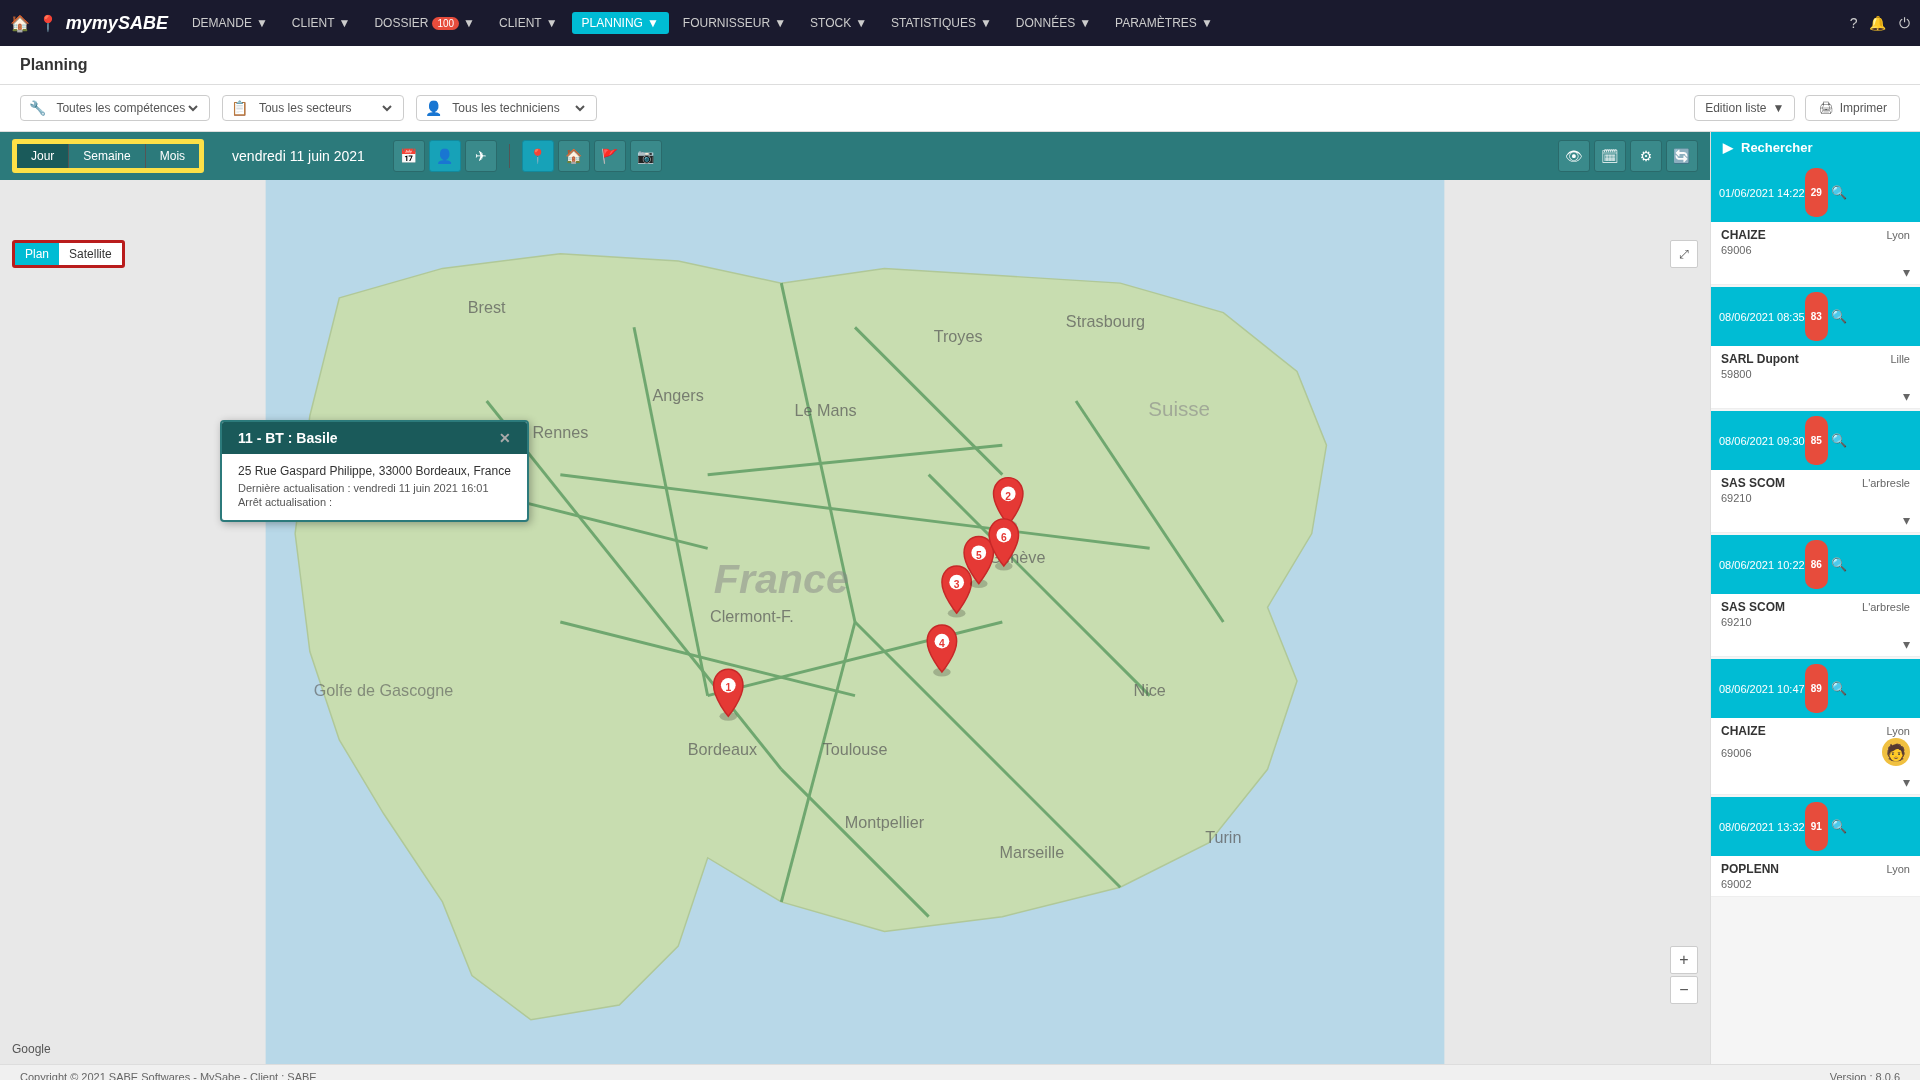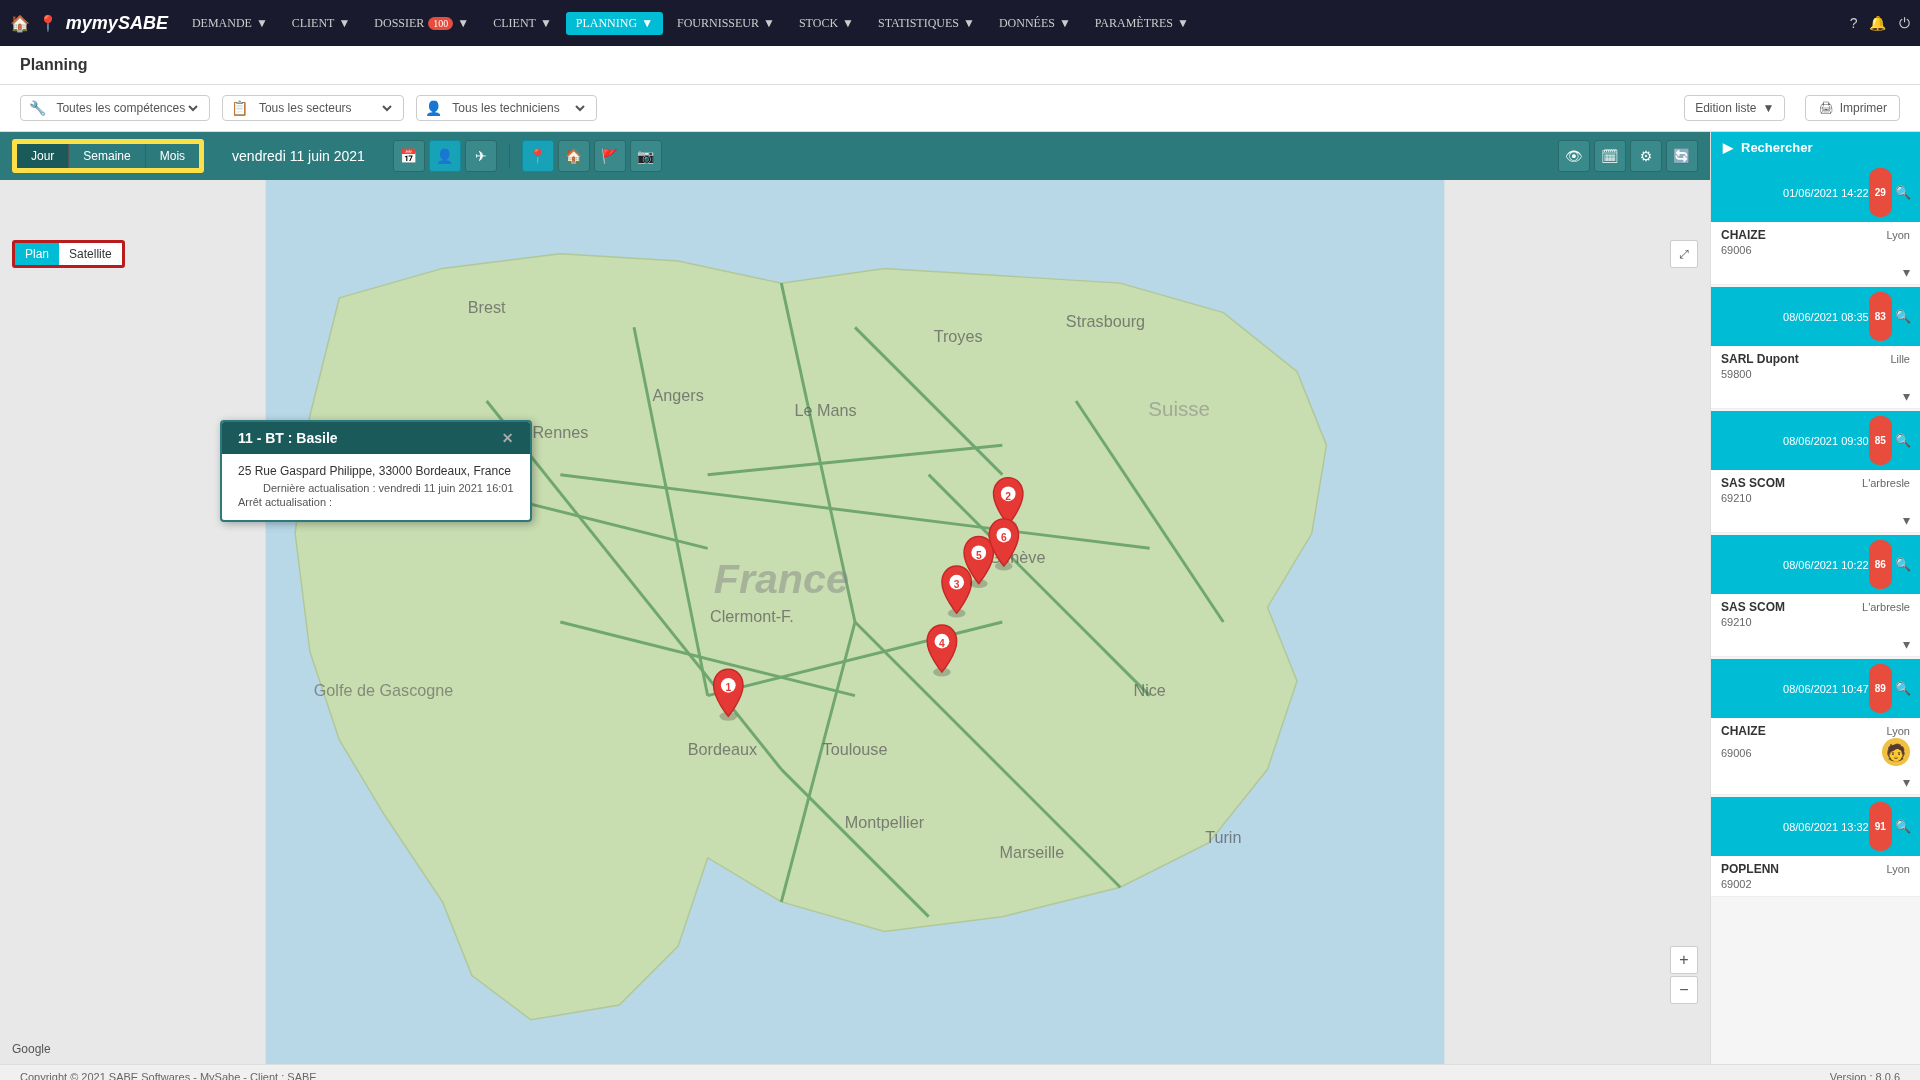--- a/index.html
+++ b/index.html
@@ -25,21 +25,20 @@
     .nav-item {
       color: #ccc;
       font-size: 12px;
       padding: 4px 10px;
       cursor: pointer;
       display: flex;
       align-items: center;
       gap: 4px;
       white-space: nowrap;
       border-radius: 3px;
-      font-family: Liberation Serif, serif;
     }
     .nav-item.active { background: #00bcd4; color: white; }
     .nav-item .badge {
       background: #e74c3c;
       color: white;
       border-radius: 10px;
       font-size: 10px;
       padding: 1px 5px;
     }
     .nav-right {
@@ -88,21 +87,21 @@
       color: #555;
       background: transparent;
       cursor: pointer;
       min-width: 140px;
     }
     .filter-icon { color: #666; font-size: 14px; }
     .filters-right {
       margin-left: auto;
       display: flex;
       align-items: center;
-      gap: 20px;
+      gap: 10px;
       justify-content: center;
     }
     .edition-btn {
       display: flex;
       align-items: center;
       gap: 6px;
       border: 1px solid #ccc;
       border-radius: 4px;
       padding: 5px 10px;
       background: white;
@@ -254,21 +253,21 @@
       font-size: 14px;
       font-weight: bold;
       border-radius: 2px 2px 0 0;
     }
     .popup-close {
       float: right;
       cursor: pointer;
       color: #aaa;
     }
     .popup-address { font-size: 12px; color: #333; margin-bottom: 4px; }
-    .popup-date { font-size: 11px; color: #555; margin-bottom: 2px; margin-left: 25px; }
+    .popup-date { font-size: 11px; color: #555; margin-bottom: 2px; }
     .popup-arret { font-size: 11px; color: #555; }
 
     
     .google-wm {
       position: absolute;
       bottom: 8px;
       left: 12px;
       font-size: 12px;
       color: #555;
       z-index: 10;
@@ -338,21 +337,21 @@
       margin-bottom: 2px;
       border-bottom: 1px solid #eee;
     }
     .card-header {
       background: #00bcd4;
       color: white;
       padding: 5px 8px;
       font-size: 11px;
       display: flex;
       align-items: center;
-      justify-content: flex-end;
+      justify-content: flex-start;
     }
     .card-badge {
       background: #e74c3c;
       color: white;
       border-radius: 10px;
       font-size: 10px;
       padding: 19px 6px;
       font-weight: bold;
     }
     .card-search-icon {

